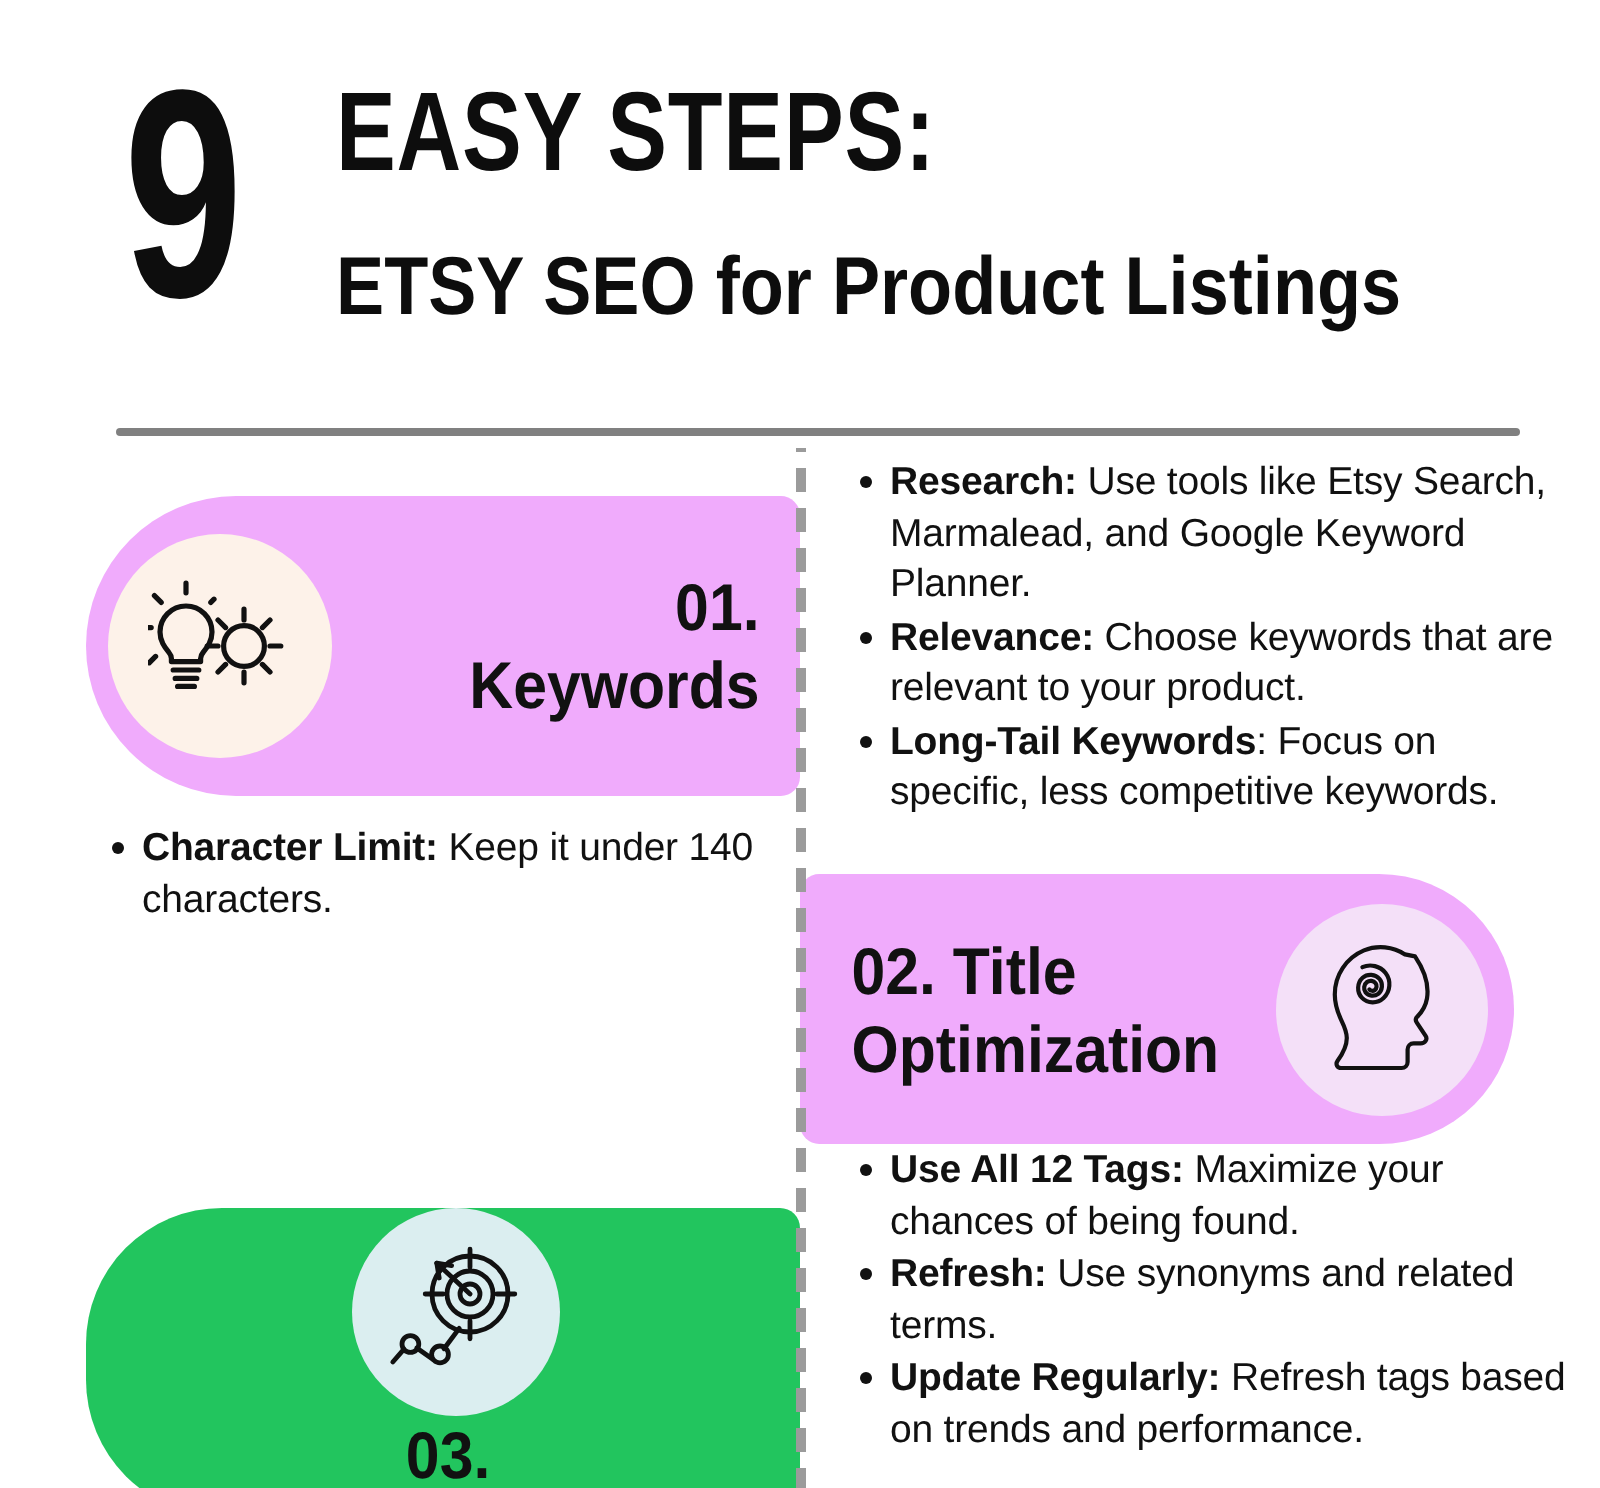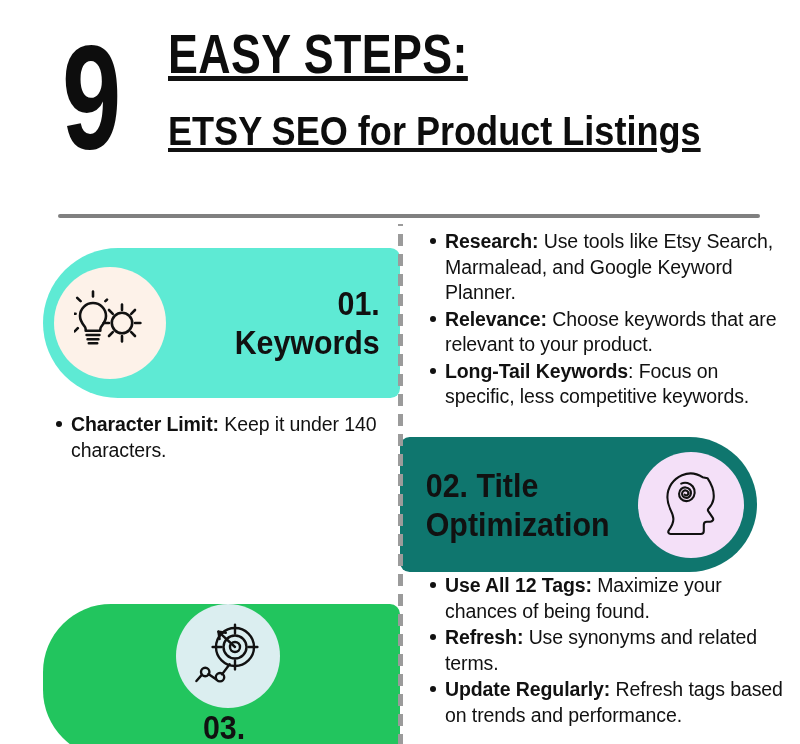--- a/index.html
+++ b/index.html
@@ -16,21 +16,21 @@
   
   .header{position:absolute;left:0;top:0;width:800px;height:200px;}
   .big-num{
     position:absolute;left:62px;top:24px;
     font-family:"Liberation Sans", sans-serif;
     font-weight:bold;font-size:148px;line-height:148px;
     letter-spacing:-4px;
     transform:scaleX(0.72);transform-origin:left top;
     color:#0d0d0d;
   }
-  .head-lines{position:absolute;left:168px;top:24px;width:620px;text-decoration:underline;}
+  .head-lines{position:absolute;left:168px;top:36px;width:620px;}
   .head-l1{
     font-weight:bold;font-size:56px;line-height:60px;
     letter-spacing:0.5px;color:#0d0d0d;
     transform:scaleX(0.80);transform-origin:left top;
     white-space:nowrap;
   }
   .head-l2{
     font-weight:bold;font-size:41px;line-height:46px;
     letter-spacing:0px;color:#0d0d0d;
     transform:scaleX(0.88);transform-origin:left top;
@@ -48,23 +48,23 @@
     background-image:linear-gradient(#9b9b9b 60%, rgba(0,0,0,0) 0%);
     background-position:left;
     background-size:5px 20px;
     background-repeat:repeat-y;
     z-index:3;
   }
 
   
   .card{position:absolute;display:flex;align-items:center;z-index:2;}
   .card-1{left:43px;top:248px;width:357px;height:150px;
-          background:#5eead4;border-radius:78px 10px 10px 78px;}
+          background:#f0abfc;border-radius:78px 10px 10px 78px;}
   .card-2{left:400px;top:437px;width:357px;height:135px;
-          background:#0f766e;border-radius:10px 70px 70px 10px;justify-content:center;}
+          background:#f0abfc;border-radius:10px 70px 70px 10px;justify-content:center;}
   .card-3{left:43px;top:604px;width:357px;height:154px;
           background:#22c55e;border-radius:68px 10px 10px 68px;flex-direction:column;}
 
   .icon-circle{
     border-radius:50%;
     display:flex;align-items:center;justify-content:center;
     flex:0 0 auto;
   }
   .ic-1{width:112px;height:112px;background:#FDF2E9;margin-left:11px;}
   .ic-2{width:106px;height:106px;background:#F4E0F8;margin-right:13px;}

